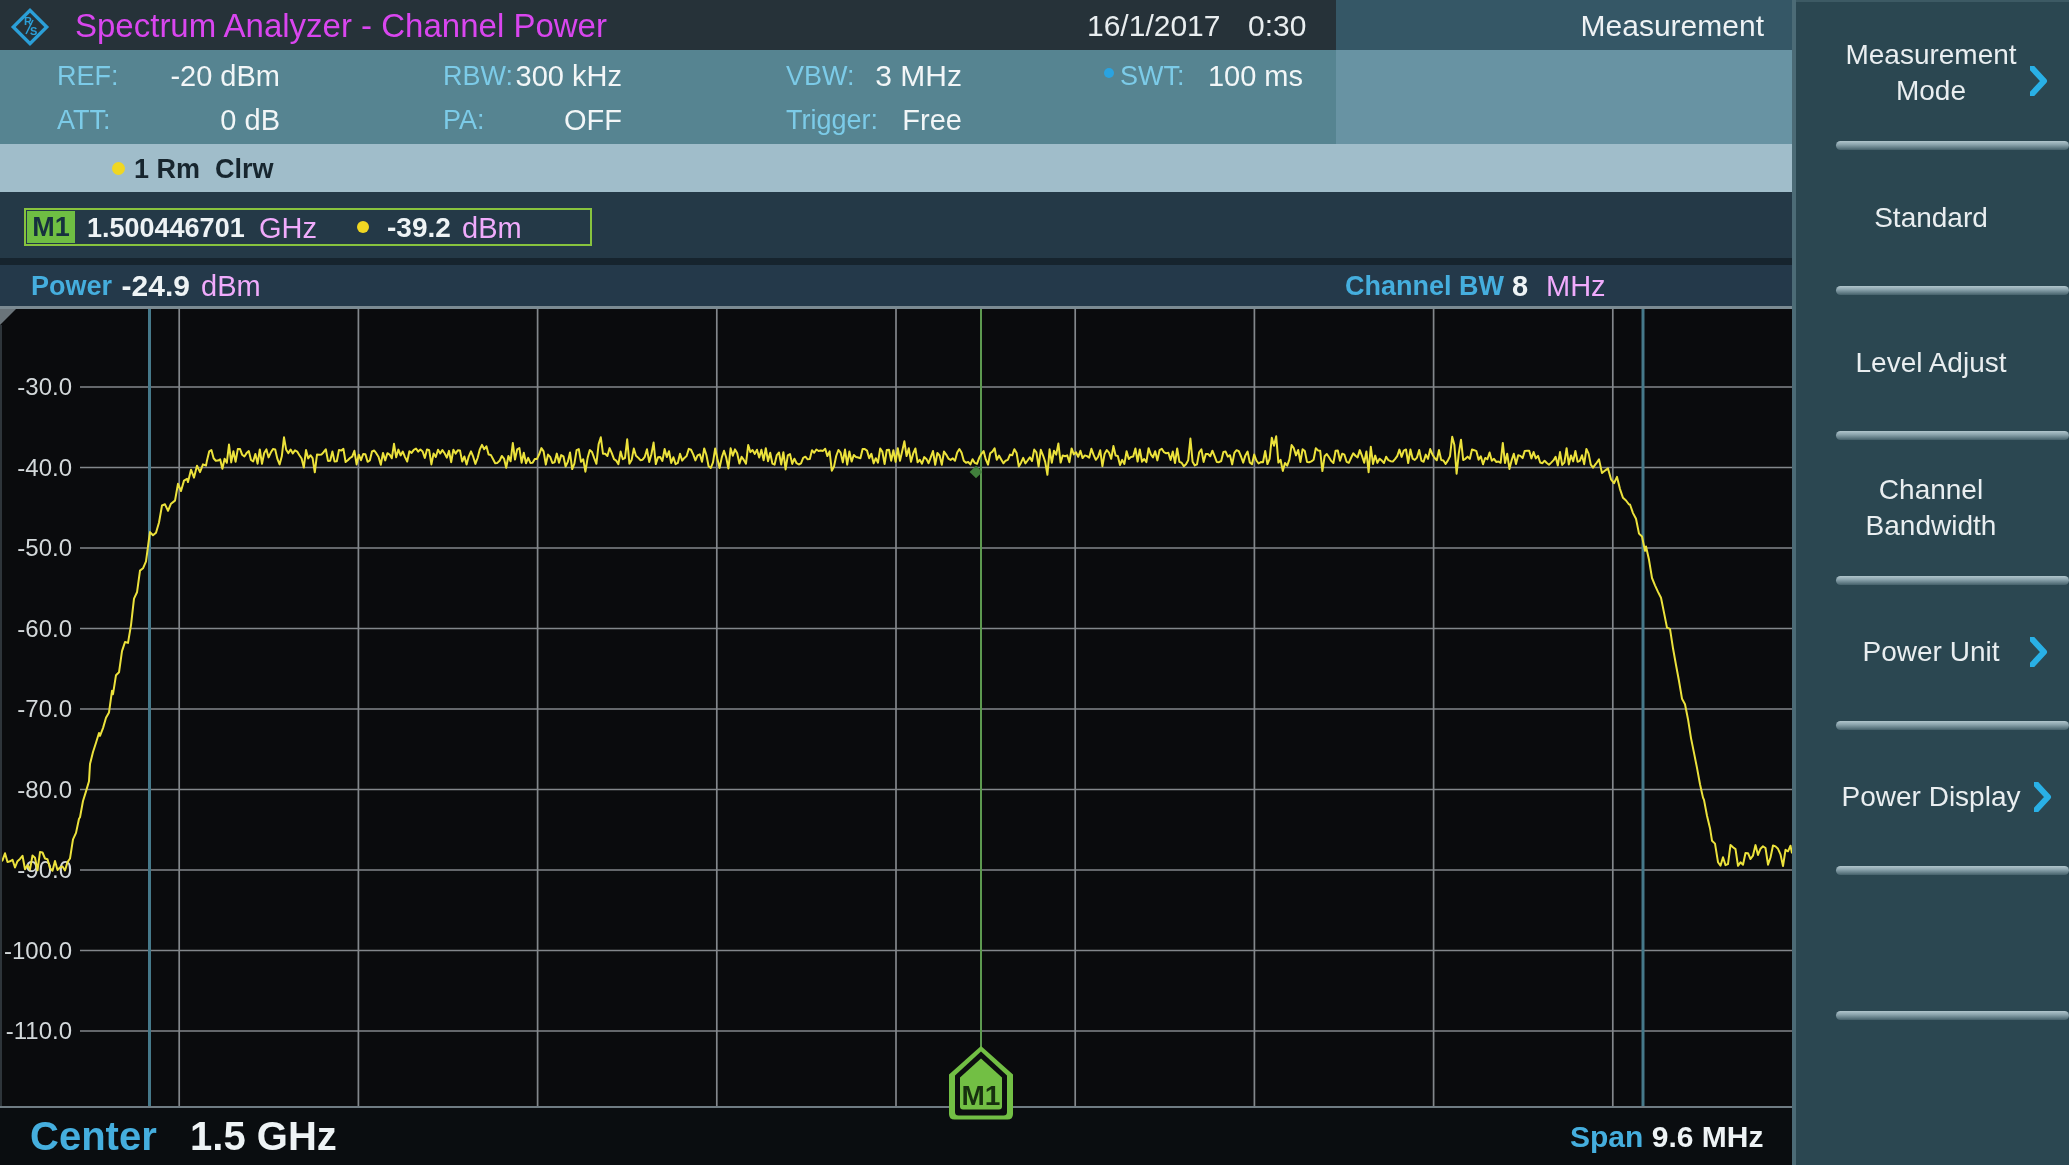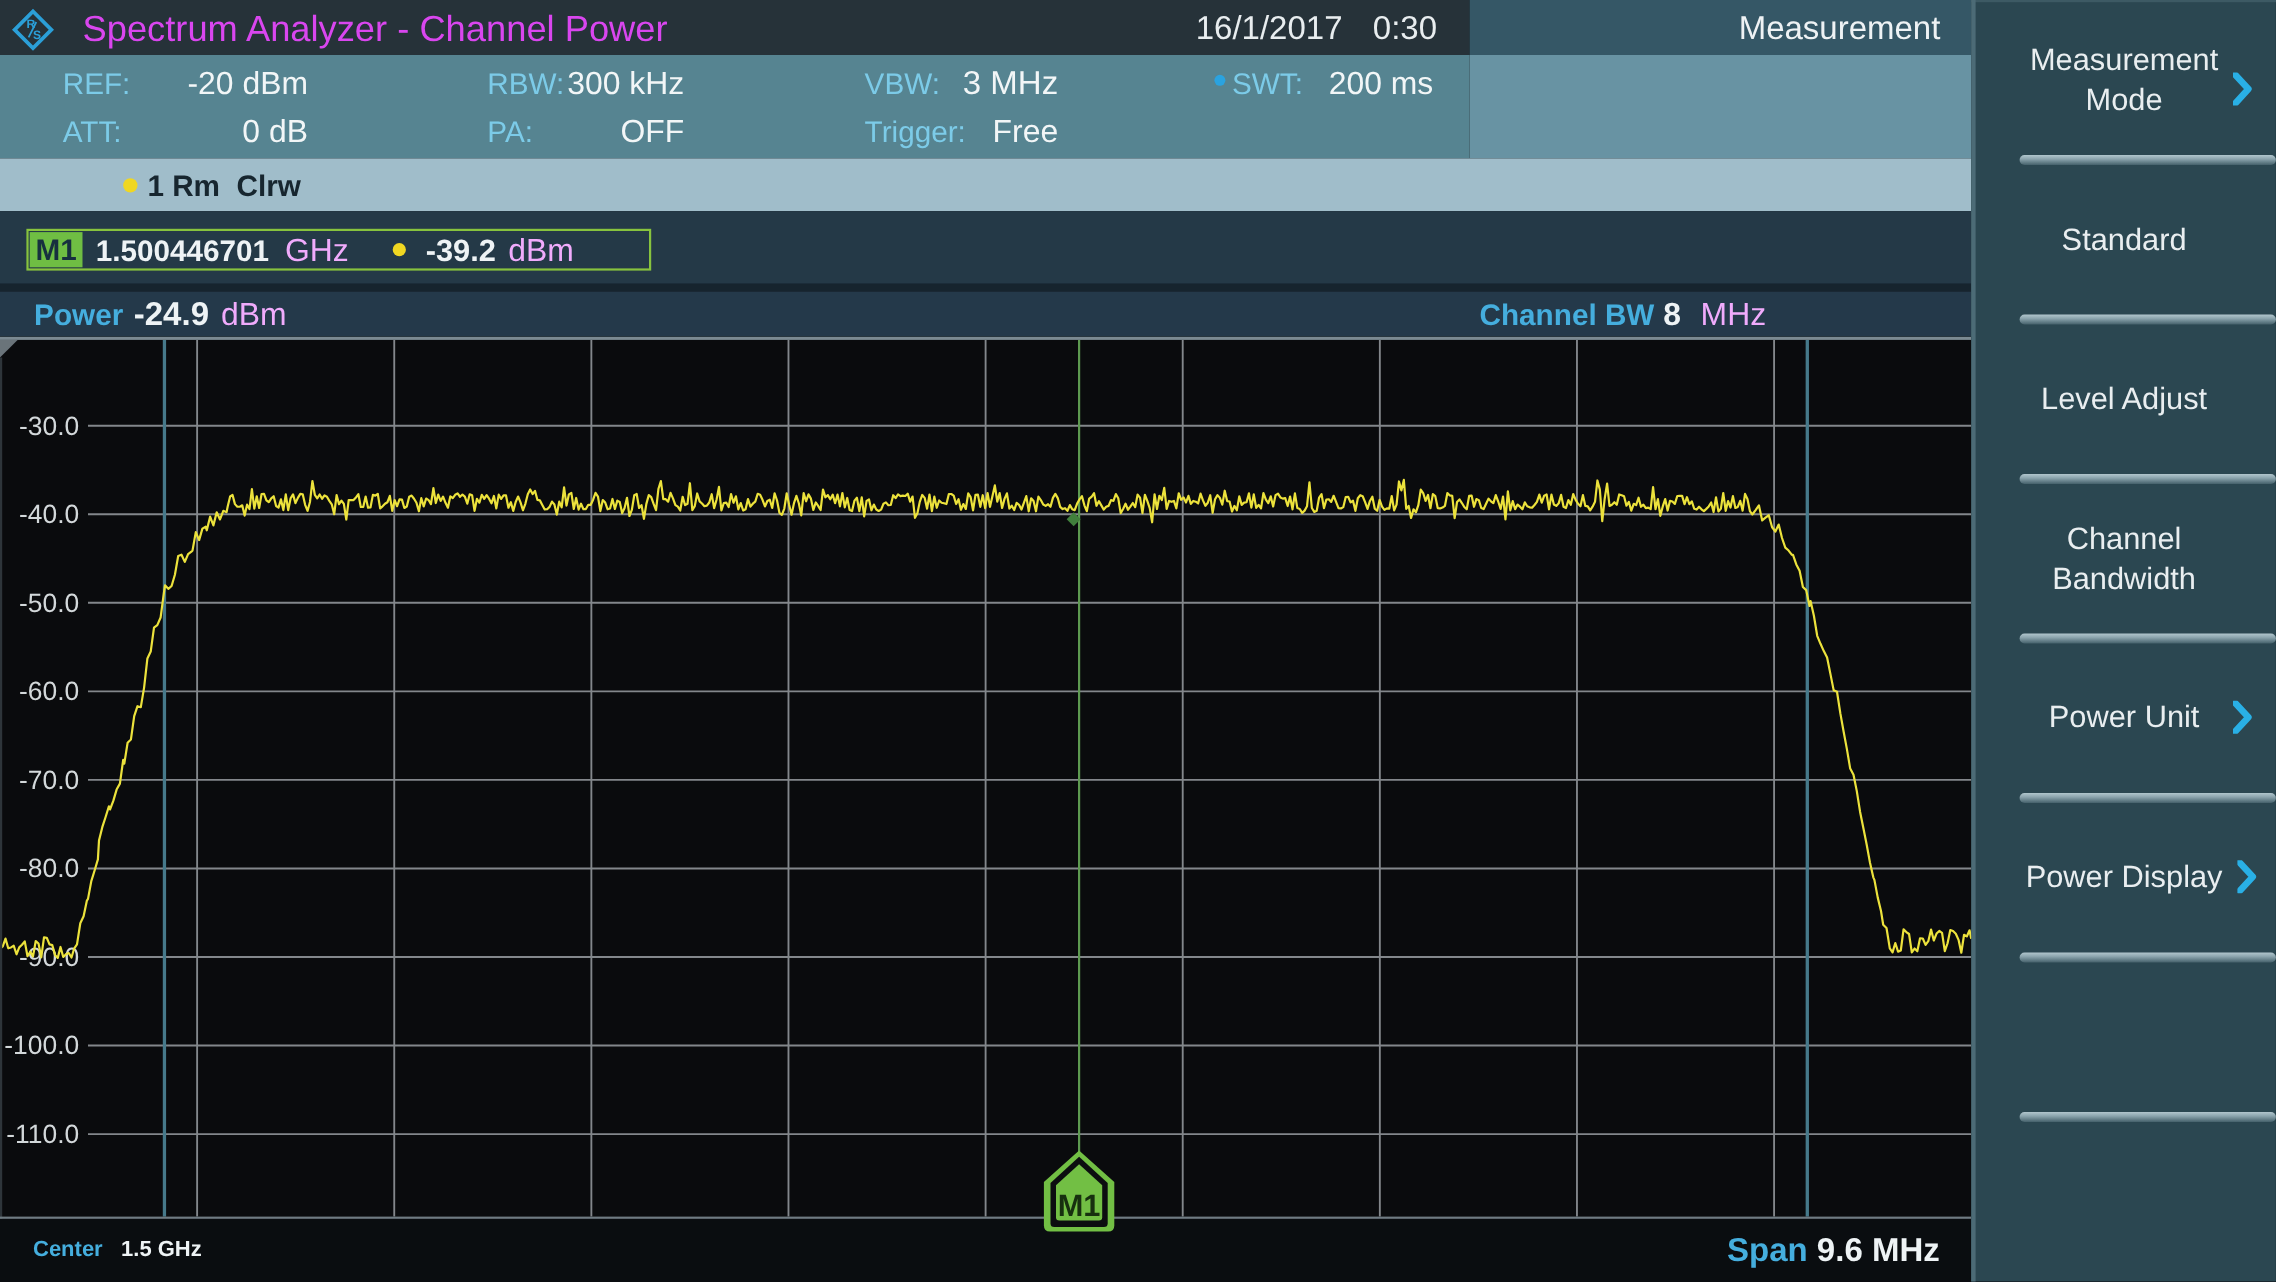--- a/index.html
+++ b/index.html
@@ -37,21 +37,21 @@
 <div class="abs" style="left:443px;top:59px;font-size:27px;line-height:34px"><span class="lbl">RBW:</span></div>
 <div class="abs" style="left:443px;top:103px;font-size:27px;line-height:34px"><span class="lbl">PA:</span></div>
 <div class="abs" style="left:472px;top:59px;width:150px;font-size:29px;line-height:34px;text-align:right"><span class="val">300 kHz</span></div>
 <div class="abs" style="left:472px;top:103px;width:150px;font-size:29px;line-height:34px;text-align:right"><span class="val">OFF</span></div>
 <div class="abs" style="left:786px;top:59px;font-size:27px;line-height:34px"><span class="lbl">VBW:</span></div>
 <div class="abs" style="left:786px;top:103px;font-size:27px;line-height:34px"><span class="lbl">Trigger:</span></div>
 <div class="abs" style="left:812px;top:59px;width:150px;font-size:30px;line-height:34px;text-align:right"><span class="val">3 MHz</span></div>
 <div class="abs" style="left:812px;top:103px;width:150px;font-size:29px;line-height:34px;text-align:right"><span class="val">Free</span></div>
 <div class="abs" style="left:1104px;top:68px;width:10px;height:10px;border-radius:50%;background:#2aa3e0"></div>
 <div class="abs" style="left:1120px;top:59px;font-size:27px;line-height:34px"><span class="lbl">SWT:</span></div>
-<div class="abs" style="left:1153px;top:59px;width:150px;font-size:29px;line-height:34px;text-align:right"><span class="val">200 ms</span></div>
+<div class="abs" style="left:1153px;top:59px;width:150px;font-size:29px;line-height:34px;text-align:right"><span class="val">100 ms</span></div>
 
 <div class="abs" style="left:0;top:144px;width:1792px;height:48px;background:#a0bdca"></div>
 <div class="abs" style="left:112px;top:162px;width:13px;height:13px;border-radius:50%;background:#f0d722"></div>
 <div class="abs" style="left:134px;top:144px;height:48px;line-height:50px;font-size:27px;font-weight:bold;color:#17262f">1 Rm&nbsp; Clrw</div>
 
 <div class="abs" style="left:0;top:192px;width:1792px;height:66px;background:#243947"></div>
 <div class="abs" style="left:0;top:258px;width:1792px;height:7px;background:#16242e"></div>
 <div class="abs" style="left:24px;top:208px;width:568px;height:38px;border:2px solid #87c33e"></div>
 <div class="abs" style="left:27px;top:211px;width:48px;height:32px;background:#6fbe43;color:#17303f;font-weight:bold;font-size:27px;text-align:center;line-height:33px">M1</div>
 <div class="abs" style="left:87px;top:208px;height:38px;line-height:40px;font-size:27px"><span class="white">1.500446701</span></div>
@@ -106,21 +106,21 @@
 <polygon points="0,3 16,3 0,19" fill="#6a747a"></polygon>
 <rect x="0" y="19" width="2" height="783" fill="#2e353a"></rect>
 <rect x="0" y="800" width="1792" height="2" fill="#6f7b82"></rect>
 <path d="M981,740 L1013,768.5 L1013,808 Q1013,813.5 1007.5,813.5 L954.5,813.5 Q949,813.5 949,808 L949,768.5 Z" fill="#72bf44"></path>
 <path d="M981,745.5 L1007,769.5 L1007,806 Q1007,809.5 1003.5,809.5 L958.5,809.5 Q955,809.5 955,806 L955,769.5 Z" fill="#0c0e10"></path>
 <path d="M981,752.5 L1002,771.5 L1002,800.5 Q1002,803.5 999,803.5 L963,803.5 Q960,803.5 960,800.5 L960,771.5 Z" fill="#72bf44"></path>
 <text x="981" y="799" text-anchor="middle" font-size="28" font-weight="bold" fill="#17300f">M1</text>
 </svg>
 
 <div class="abs" style="left:0;top:1108px;width:1792px;height:57px;background:#0a0d10"></div>
-<div class="abs" style="left:30px;top:1108px;height:57px;line-height:57px;font-size:20px"><span class="blue">Center</span>&nbsp;&nbsp;&nbsp;<span class="white">1.5 GHz</span></div>
+<div class="abs" style="left:30px;top:1108px;height:57px;line-height:57px;font-size:40px"><span class="blue">Center</span>&nbsp;&nbsp;&nbsp;<span class="white">1.5 GHz</span></div>
 <div class="abs" style="left:1570px;top:1108px;height:57px;line-height:57px;font-size:30px"><span class="blue">Span</span>&nbsp;<span class="white">9.6 MHz</span></div>
 
 <div class="abs" style="left:1792px;top:0;width:277px;height:1165px;background:#2b4751;border-top:2px solid #3d5a64"></div>
 <div class="abs" style="left:1792px;top:0;width:4px;height:1165px;background:#4c6b76"></div>
 <div class="sep" style="top:141px"></div>
 <div class="sep" style="top:286px"></div>
 <div class="sep" style="top:431px"></div>
 <div class="sep" style="top:576px"></div>
 <div class="sep" style="top:721px"></div>
 <div class="sep" style="top:866px"></div>

